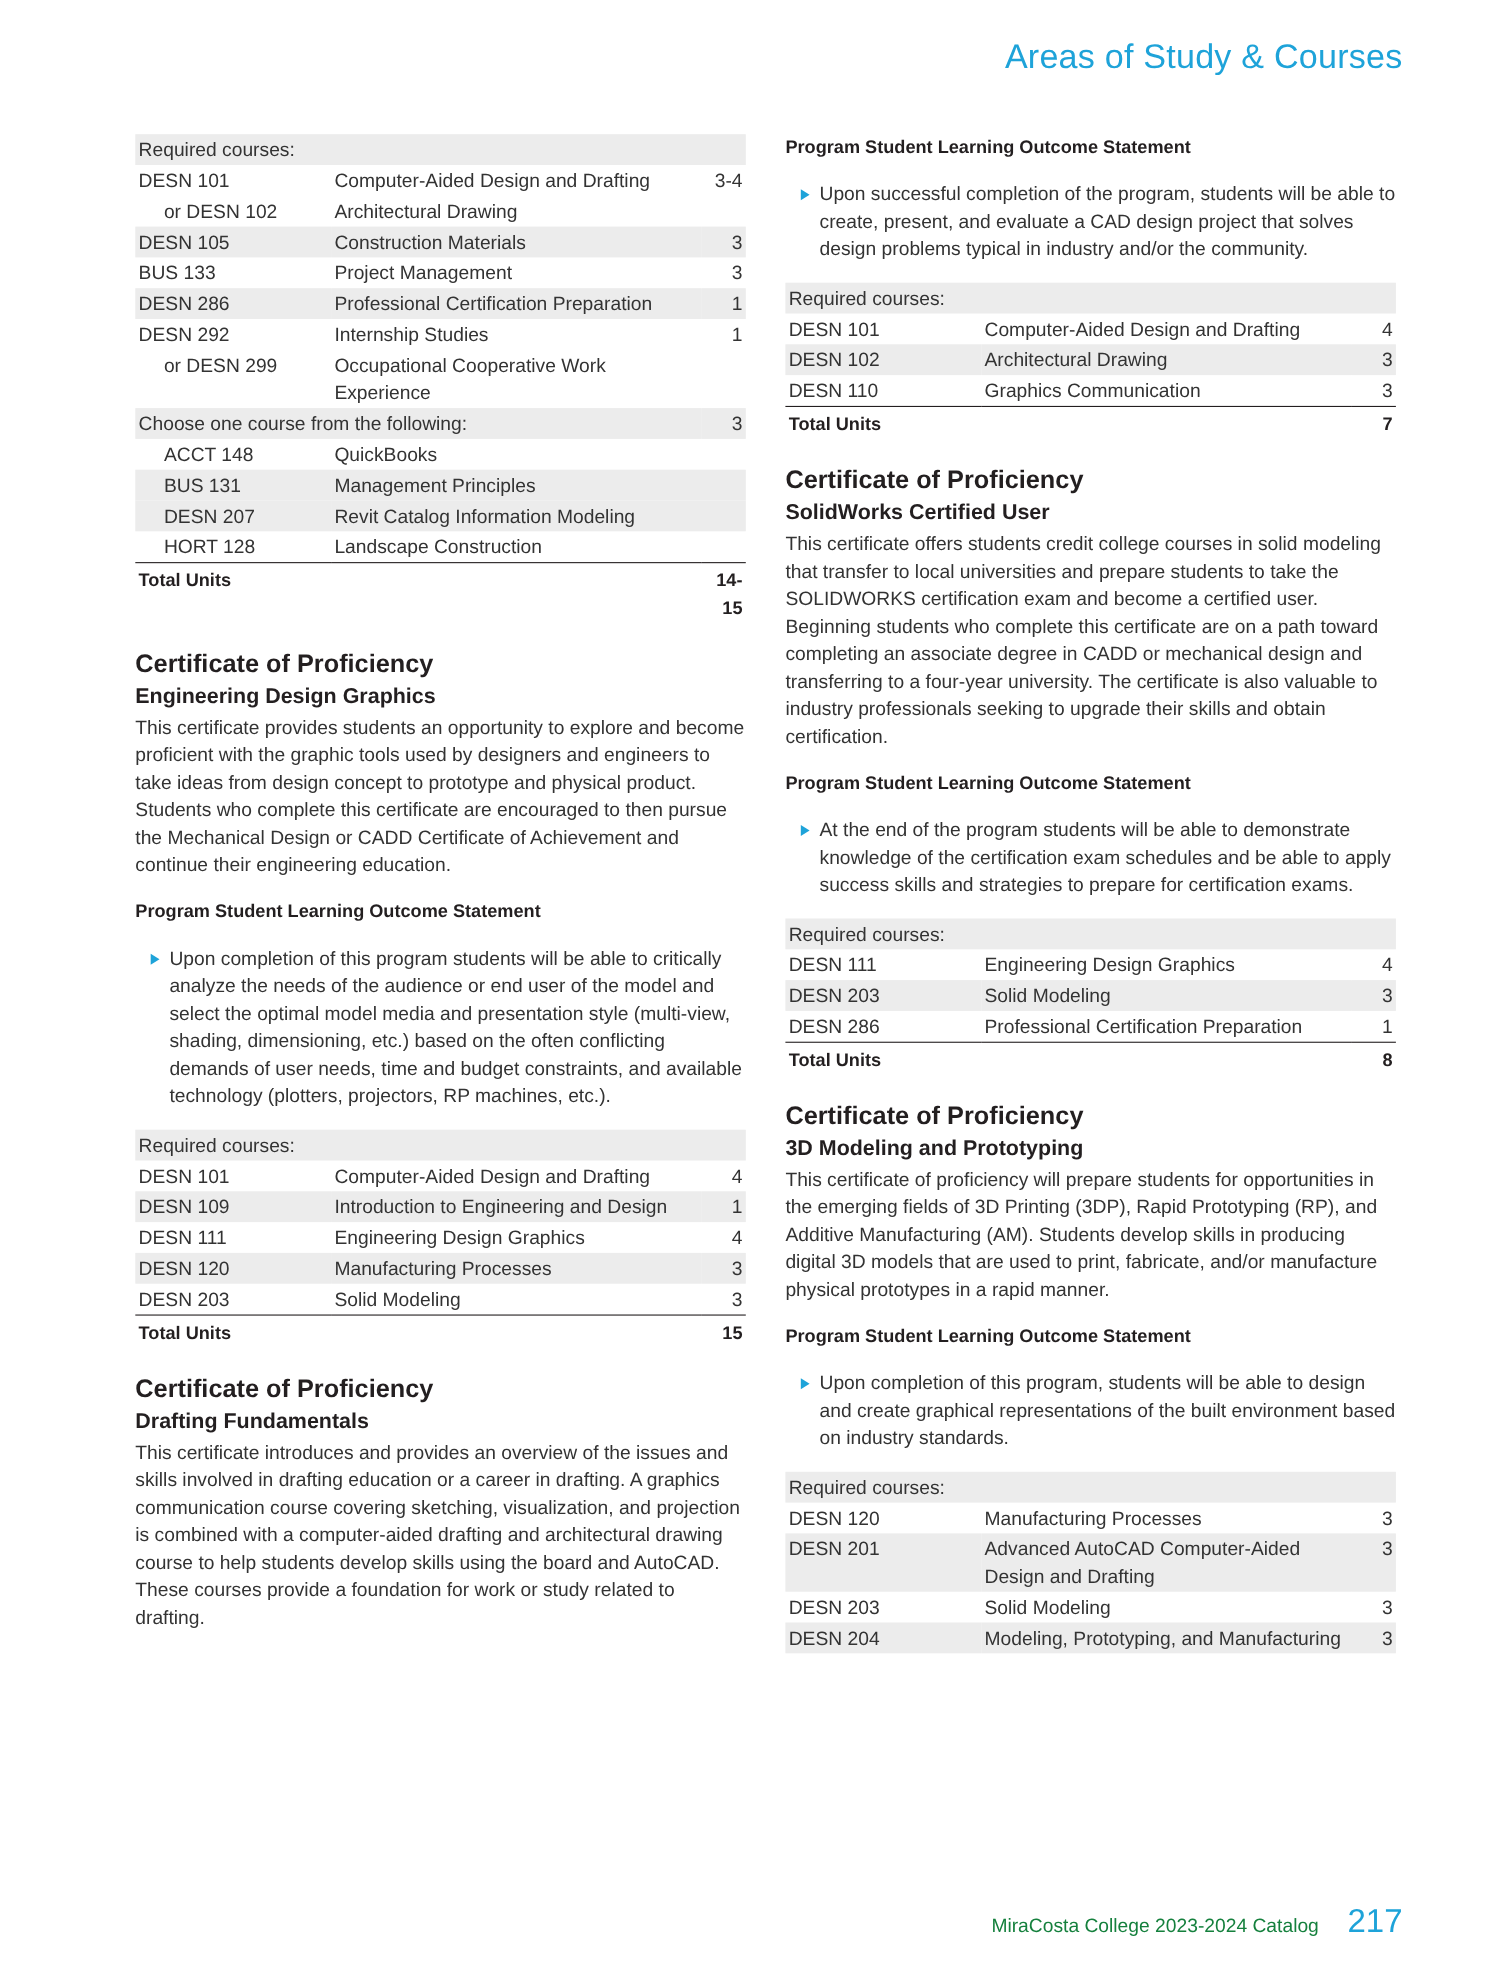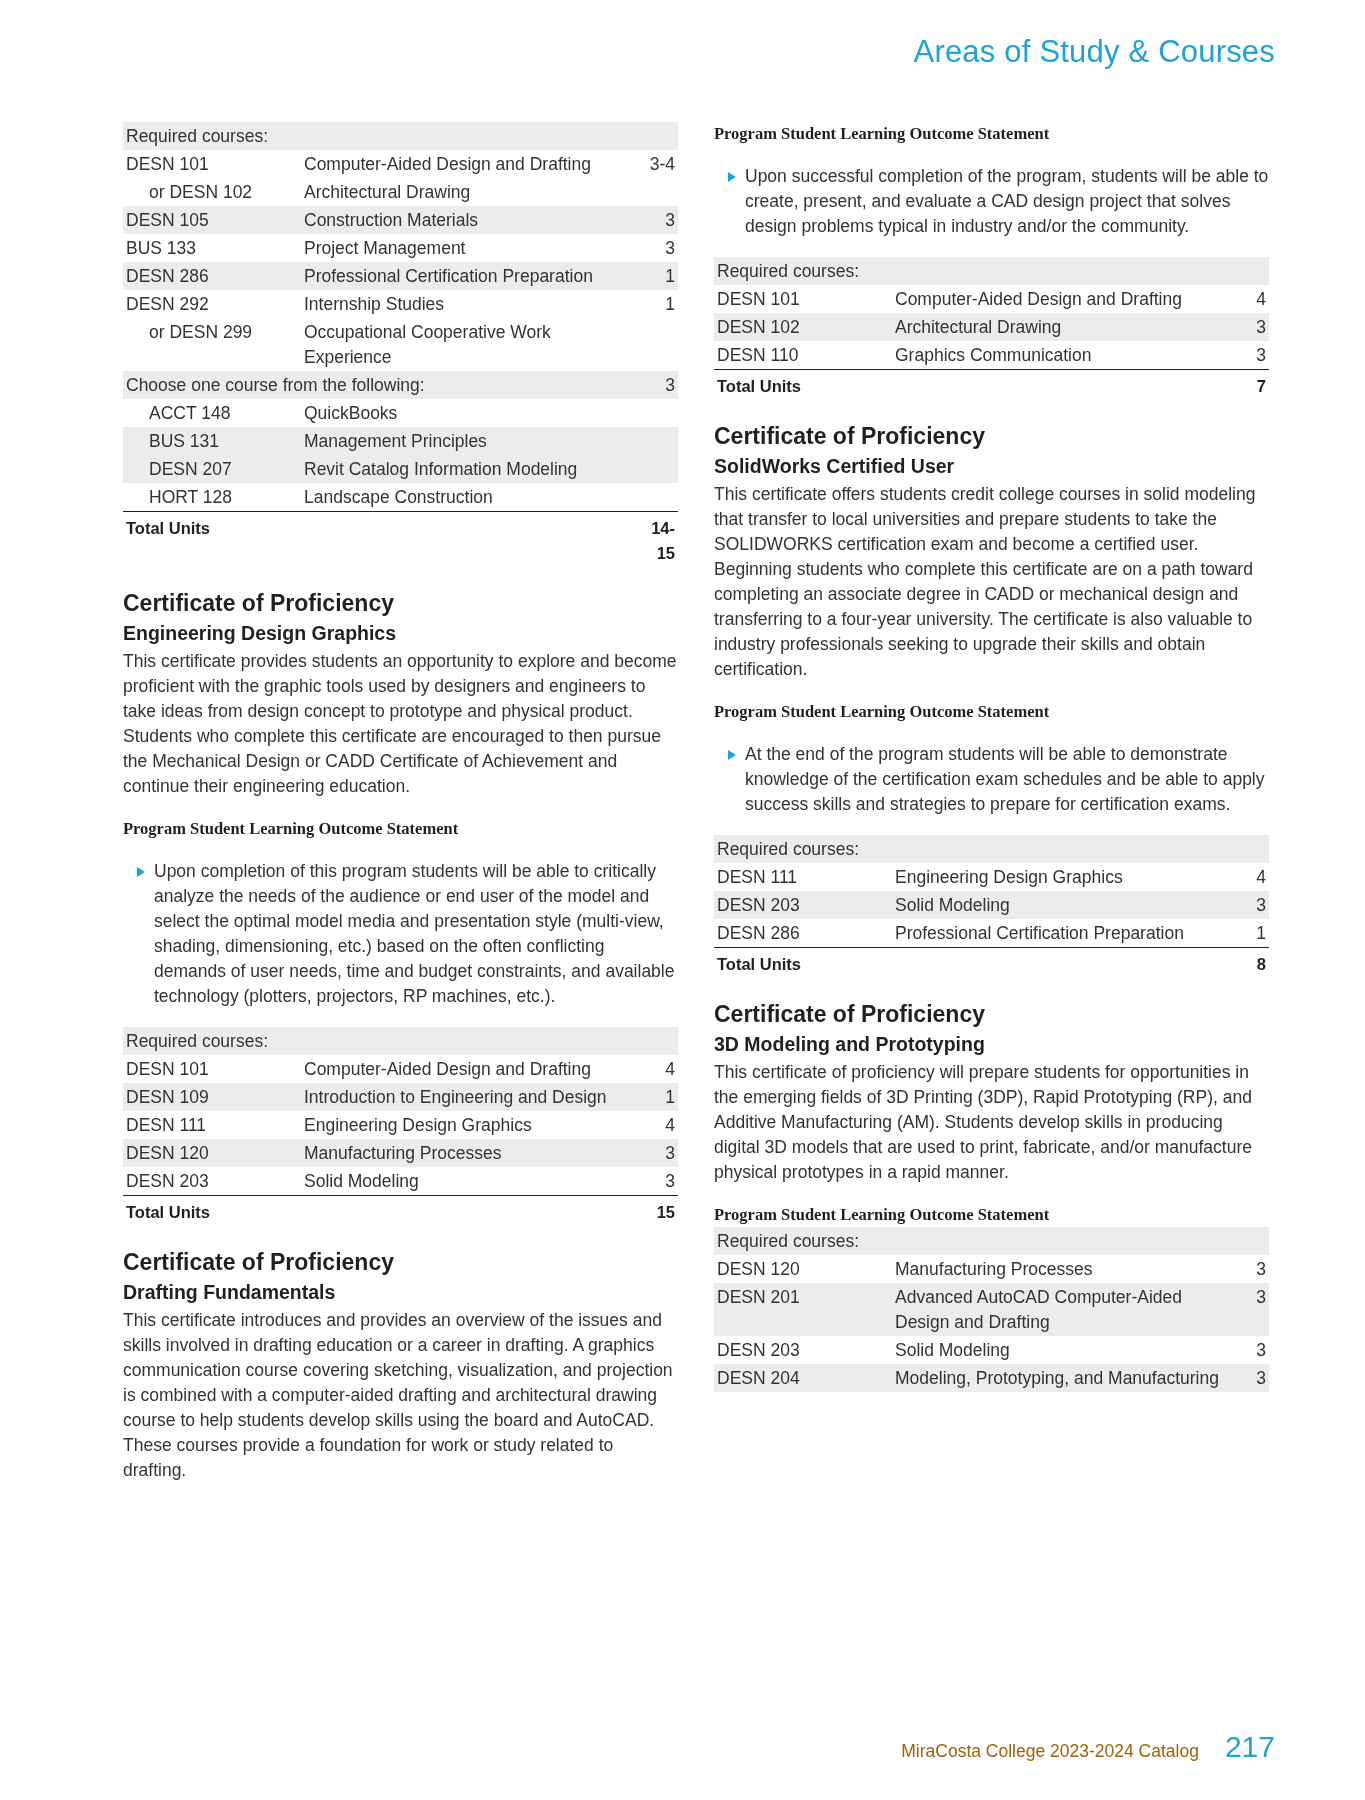--- a/index.html
+++ b/index.html
@@ -12,25 +12,25 @@
   table.courses { width: 100%; border-collapse: collapse; font-size: 17.5px; line-height: 25px; color: #333; }
   table.courses td { vertical-align: top; padding: 2px 3px 1px 3px; }
   table.courses tr.shade td { background: #ececec; }
   table.courses td.code { width: 178px; }
   table.courses td.code.indent { padding-left: 26px; }
   table.courses td.units { width: 40px; text-align: right; }
   table.courses tr.total td { border-top: 1.5px solid #231f20; font-weight: bold; font-size: 16.5px; padding-top: 4px; color:#231f20;margin-top:28px; }
   .cert-heading { font-size: 23px; font-weight: bold; margin-top: 20px; line-height: 32px; color: #231f20; }
   .cert-sub { font-size: 19.5px; font-weight: bold; line-height: 28px; color: #231f20; }
   .para { font-size: 17.5px; line-height: 25px; color: #333; margin-top: 2px; }
-  .pslo-heading { font-size: 16.5px; font-weight: bold; margin-top: 18px; color: #231f20; line-height: 24px; font-family: Liberation Serif, serif; }
+  .pslo-heading { font-size: 16.5px; font-weight: bold; margin-top: 18px; color: #231f20; line-height: 24px; }
   .bullet { position: relative; font-size: 17.5px; line-height: 25px; color: #333; margin: 18px 0 18px 31px; padding-left: 0; }
   .bullet .arrow { position: absolute; left: -17px; top: 8px; width: 0; height: 0; border-top: 5px solid transparent; border-bottom: 5px solid transparent; border-left: 8px solid #1ea3d9; }
   .footer { position: absolute; bottom: 36px; right: 90px; display: flex; align-items: baseline; gap: 26px; }
-  .footer-catalog { font-size: 17.5px; color: #a16207; }
+  .footer-catalog { font-size: 17.5px; color: #15803d; }
   .footer-page { font-size: 30px; color: #1ea3d9; }
 </style>
 </head>
 <body>
 
 <div class="header-title">Areas of Study &amp; Courses</div>
 
 <div class="col col-left">
   <table class="courses">
     <tbody>
@@ -214,20 +214,24 @@
           <td colspan="2">Total Units</td>
           <td class="units">8</td>
         </tr>
   </tbody>
     </table>
 
   <div class="cert-heading">Certificate of Proficiency</div>
   <div class="cert-sub">3D Modeling and Prototyping</div>
   <div class="para">This certificate of proficiency will prepare students for opportunities in the emerging fields of 3D Printing (3DP), Rapid Prototyping (RP), and Additive Manufacturing (AM). Students develop skills in producing digital 3D models that are used to print, fabricate, and/or manufacture physical prototypes in a rapid manner.</div>
   <div class="pslo-heading">Program Student Learning Outcome Statement</div>
+  <div class="bullet">
+    <span class="arrow"></span>
+    <span>Upon completion of this program, students will be able to design and create graphical representations of the built environment based on industry standards.</span>
+  </div>
   <table class="courses">
     <tbody>
         <tr class="shade">
           <td colspan="3">Required courses:</td>
         </tr>
     <tr>
           <td class="code">DESN 120</td>
           <td>Manufacturing Processes</td>
           <td class="units">3</td>
         </tr>

